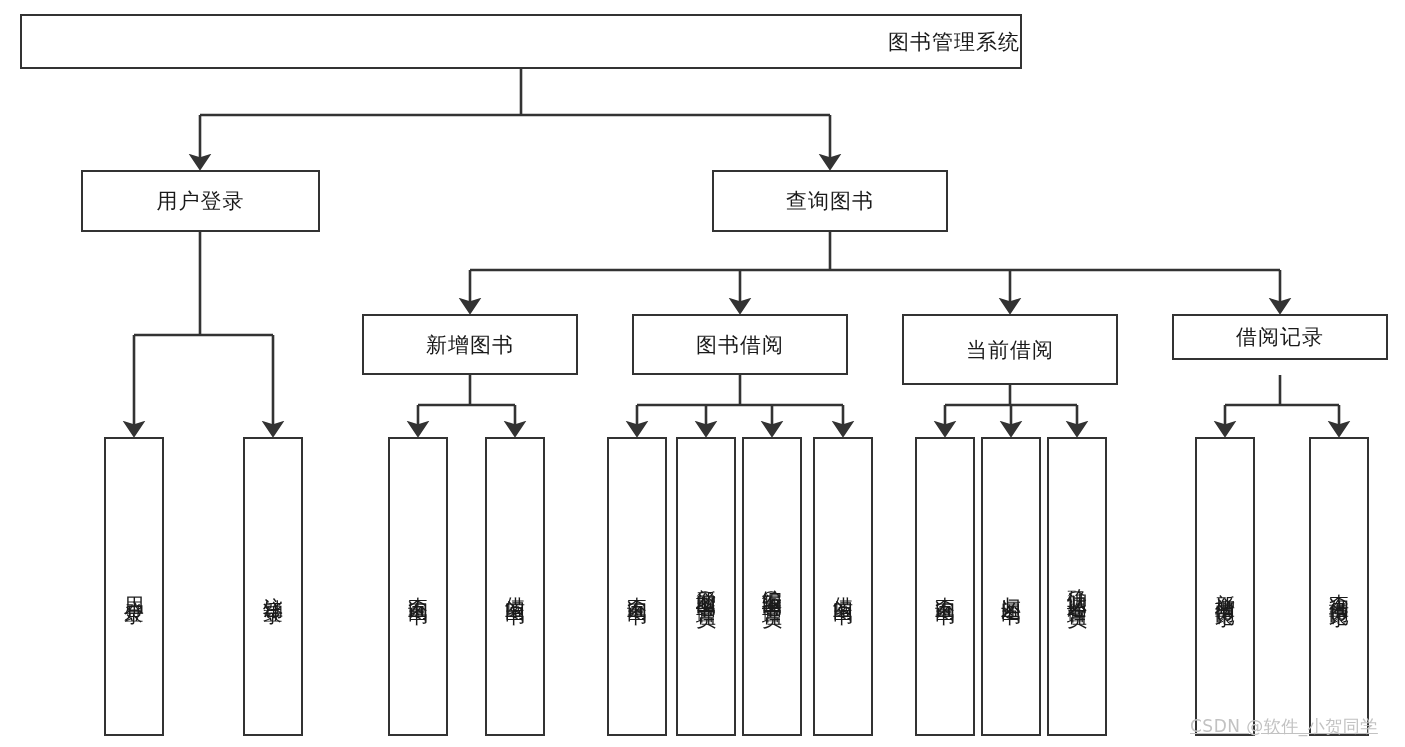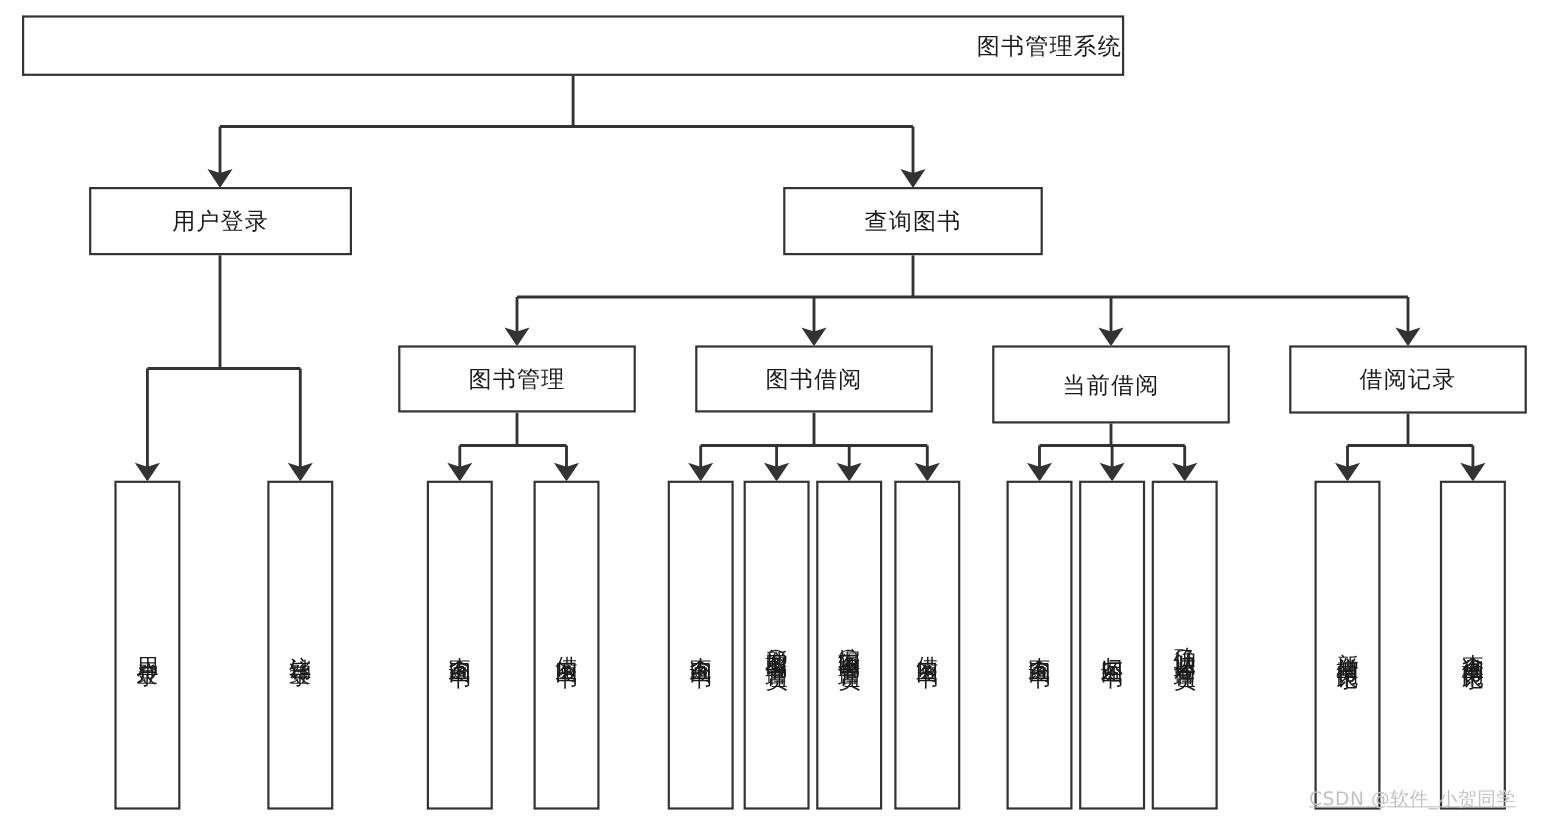--- a/index.html
+++ b/index.html
@@ -127,29 +127,29 @@
   </div>
 
   <div class="node h" style="left:81px; top:170px; width:239px; height:62px;">
     <span>用户登录</span>
   </div>
   <div class="node h" style="left:712px; top:170px; width:236px; height:62px;">
     <span>查询图书</span>
   </div>
 
   <div class="node h" style="left:362px; top:314px; width:216px; height:61px;">
-    <span>图书管理</span>
+    <span>新增图书</span>
   </div>
   <div class="node h" style="left:632px; top:314px; width:216px; height:61px;">
     <span>图书借阅</span>
   </div>
   <div class="node h" style="left:902px; top:314px; width:216px; height:71px;">
     <span>当前借阅</span>
   </div>
-  <div class="node h" style="left:1172px; top:314px; width:216px; height:62px;justify-content:center;">
+  <div class="node h" style="left:1172px; top:314px; width:216px; height:46px;justify-content:center;">
     <span>借阅记录</span>
   </div>
 
   <div class="node v" style="left:104px; top:437px; width:60px; height:299px;">
     <span class="vtext">用户登录</span>
   </div>
   <div class="node v" style="left:243px; top:437px; width:60px; height:299px;">
     <span class="vtext">注销登录</span>
   </div>
 

